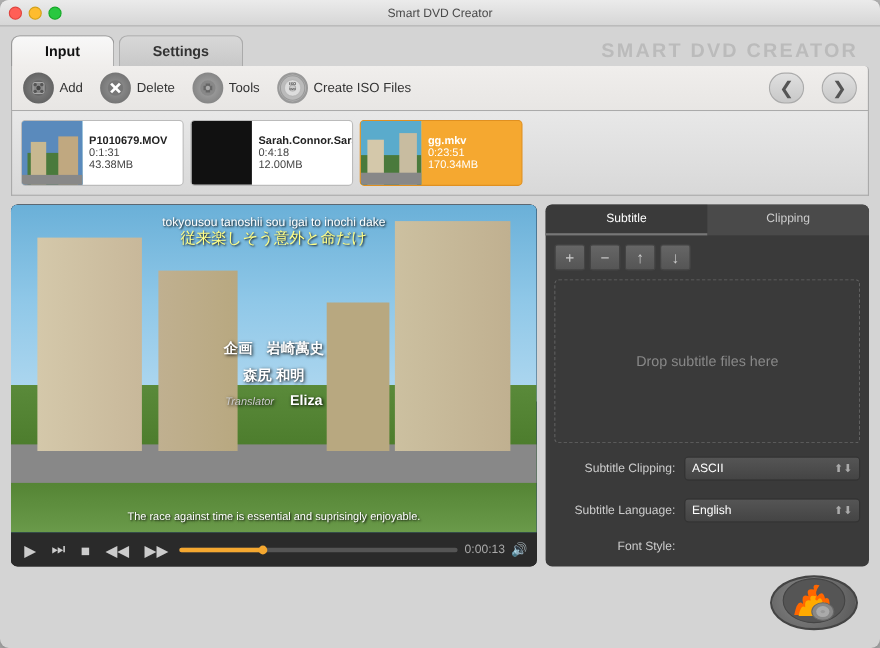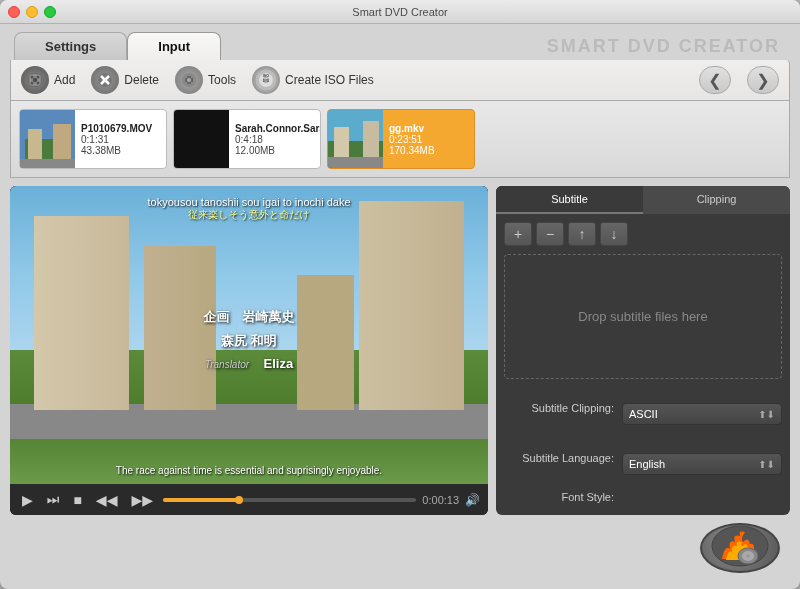--- a/index.html
+++ b/index.html
@@ -334,21 +334,21 @@
       text-align: center;
       color: #fff;
       font-size: 11px;
       text-shadow: 1px 1px 2px #000;
       white-space: nowrap;
       width: 90%;
     }
 
     .subtitle-japanese {
       display: block;
-      font-size: 10px;
+      font-size: 14px;
       color: #ffff88;
       font-family: Liberation Mono, monospace;
     }
 
     .subtitle-credits {
       position: absolute;
       left: 50%;
       transform: translateX(-50%);
       top: 40%;
       text-align: center;
@@ -529,21 +529,20 @@
       border: 1px solid #333;
       border-radius: 4px;
       color: #fff;
       font-size: 11px;
       padding: 3px 6px;
       display: flex;
       align-items: center;
       justify-content: space-between;
       cursor: pointer;
       height: 22px;
-      margin-top: 12px;
     }
 
     .dropdown-arrow {
       font-size: 10px;
       color: #aaa;
     }
 
     .font-style-btn {
       flex: 1;
       background: linear-gradient(to bottom, #555, #444);
@@ -616,25 +615,25 @@
       <div class="traffic-light tl-close"></div>
       <div class="traffic-light tl-min"></div>
       <div class="traffic-light tl-max"></div>
     </div>
     <span class="titlebar-title">Smart DVD Creator</span>
   </div>
 
   <div class="main-content">
 
     <div class="tabs-row">
+      <div class="tab active">
+        <span>Input</span>
+      </div>
       <div class="tab tab-settings">
         <span>Settings</span>
-      </div>
-      <div class="tab active">
-        <span>Input</span>
       </div>
       <div class="brand-text">SMART DVD CREATOR</div>
     </div>
 
     <div class="toolbar">
       <div class="toolbar-btn">
         <div class="toolbar-icon icon-add">
           <svg width="16" height="16" viewBox="0 0 16 16">
             <circle cx="8" cy="8" r="7" fill="#666"></circle>
             <circle cx="8" cy="8" r="5" fill="#888"></circle>

